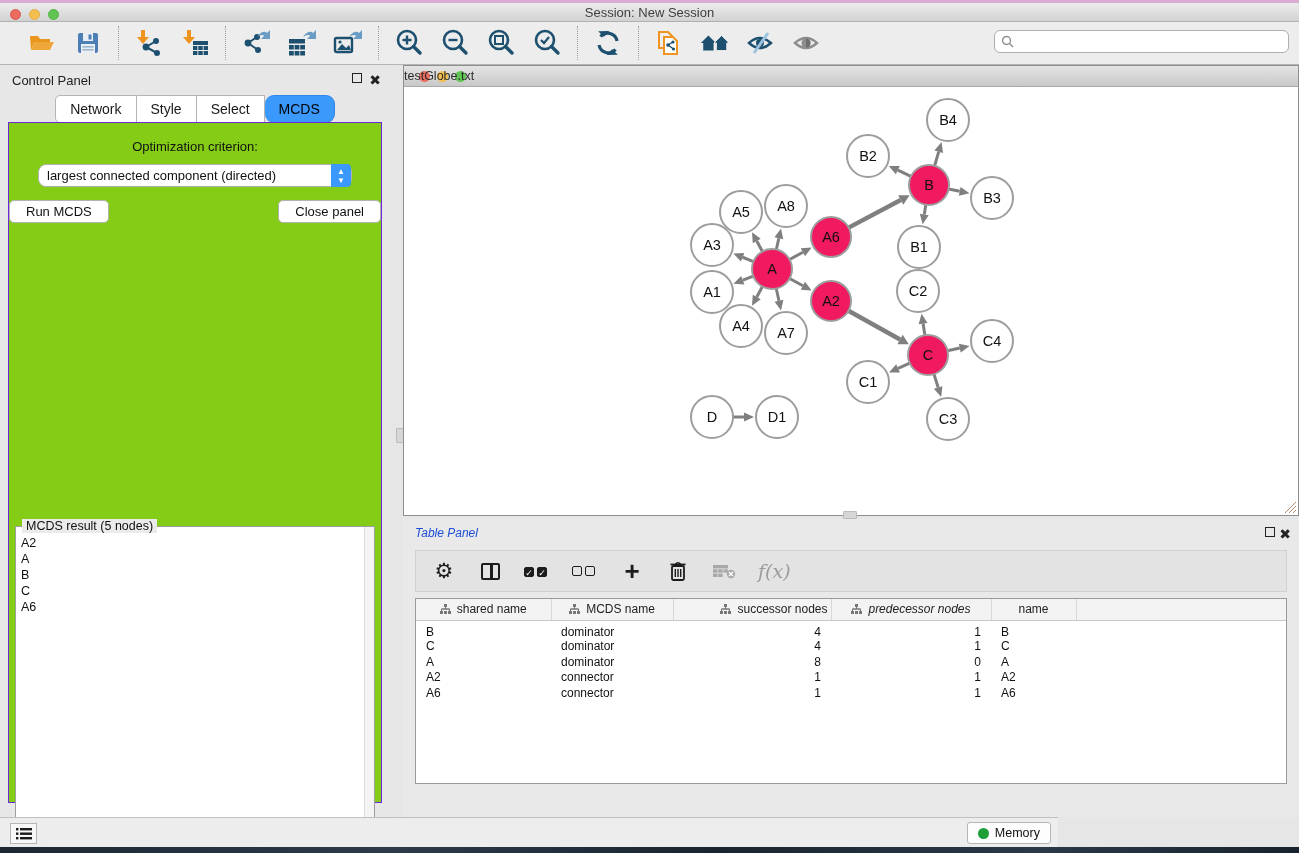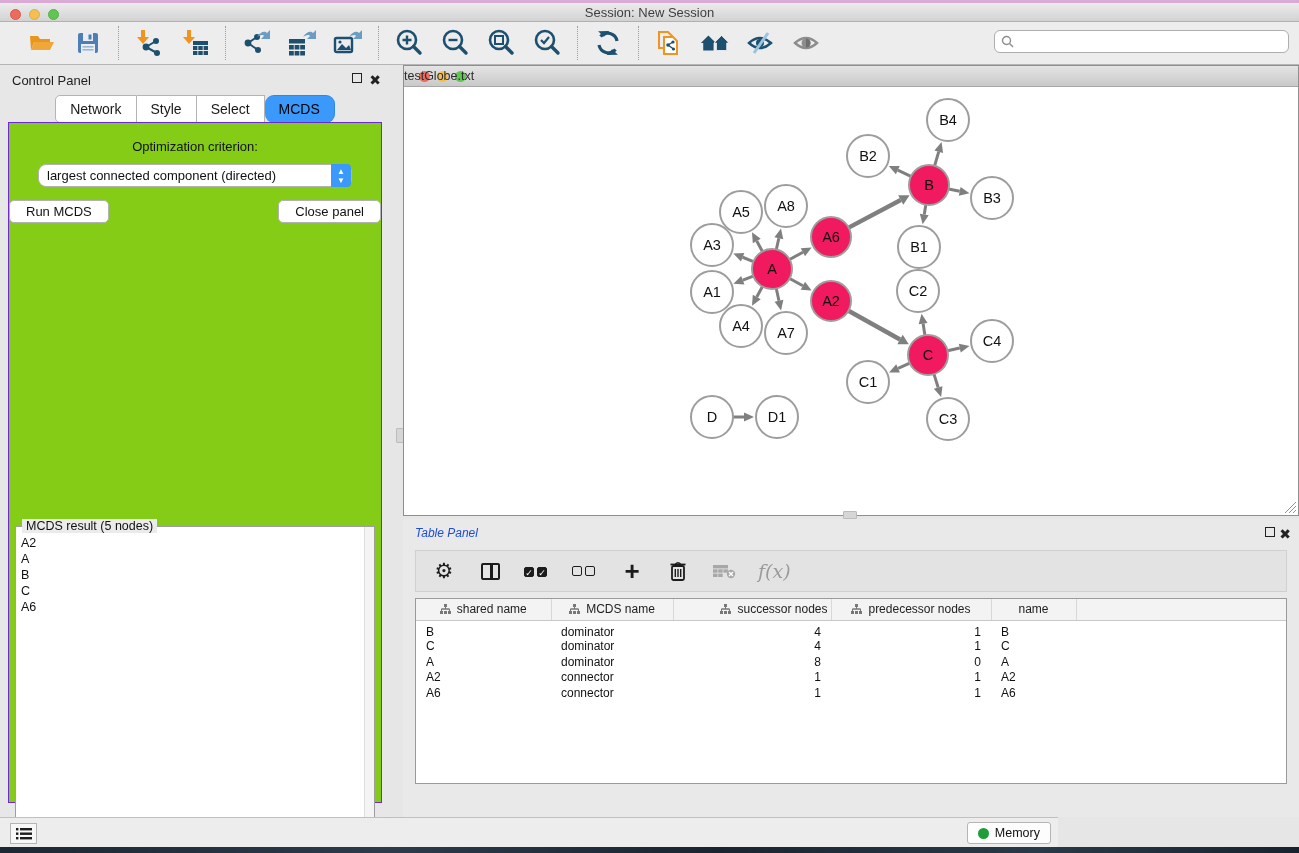--- a/index.html
+++ b/index.html
@@ -562,21 +562,21 @@
                 <svg width="11" height="10" viewBox="0 0 11 10">
                   <rect x="4" y="0" width="3" height="3" fill="#777"></rect>
                   <path d="M5.5 3 v2 M1.5 7 v-2 h8 v2 M1.5 5 h8" fill="none" stroke="#777" stroke-width="1"></path>
                   <rect x="0" y="7" width="3" height="3" fill="#777"></rect>
                   <rect x="4" y="7" width="3" height="3" fill="#777"></rect>
                   <rect x="8" y="7" width="3" height="3" fill="#777"></rect>
                 </svg>
                 <span>successor nodes</span>
               </div>
             </th>
-            <th style="width: 160px;">
+            <th style="width: 160px; font-style: italic;">
               <div class="th-inner">
                 <svg width="11" height="10" viewBox="0 0 11 10">
                   <rect x="4" y="0" width="3" height="3" fill="#777"></rect>
                   <path d="M5.5 3 v2 M1.5 7 v-2 h8 v2 M1.5 5 h8" fill="none" stroke="#777" stroke-width="1"></path>
                   <rect x="0" y="7" width="3" height="3" fill="#777"></rect>
                   <rect x="4" y="7" width="3" height="3" fill="#777"></rect>
                   <rect x="8" y="7" width="3" height="3" fill="#777"></rect>
                 </svg>
                 <span>predecessor nodes</span>
               </div>

